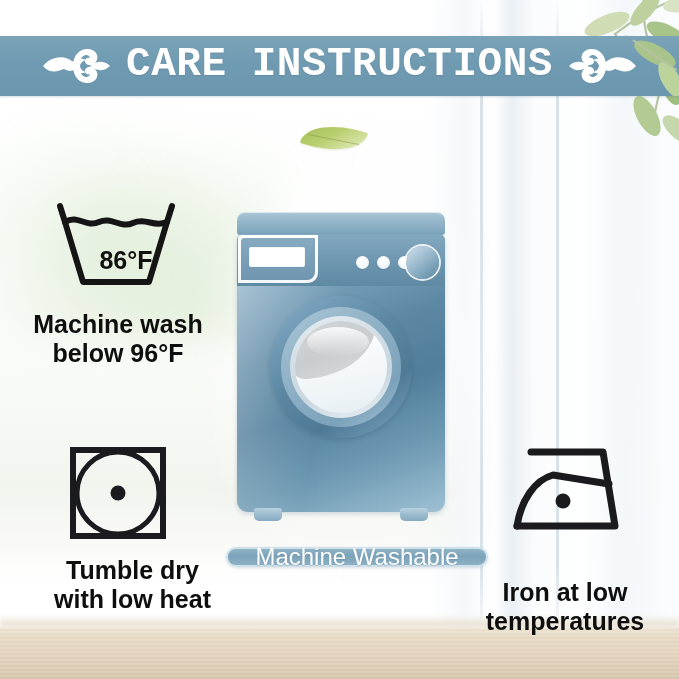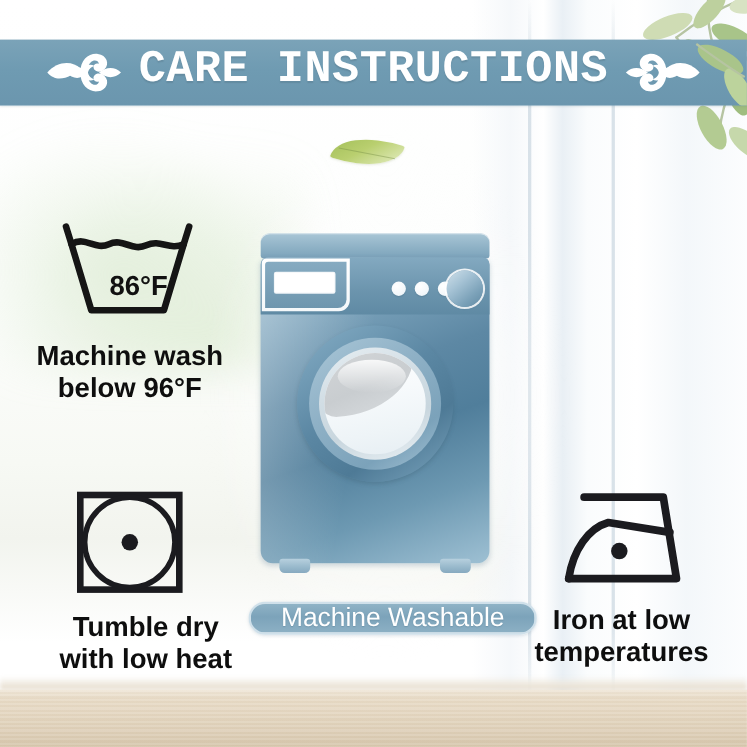--- a/index.html
+++ b/index.html
@@ -129,21 +129,21 @@
     text-align:center;
     white-space:nowrap;
     font-weight:bold;
   }
   #cell-wash{left:12px;top:196px;width:212px;}
   #cell-wash .cap{margin-top:14px;}
   #cell-bleach{right:8px;top:196px;width:212px;}
   #cell-bleach .cap{margin-top:14px;}
   #cell-dry{left:12px;top:444px;width:212px;}
   #cell-dry .cap{margin-top:14px;margin-left:29px;}
-  #cell-iron{right:8px;top:444px;width:212px;}
+  #cell-iron{right:8px;top:444px;width:212px;gap:28px;}
   #cell-iron .cap{margin-top:14px;}
   .sym-temp{
     position:absolute;left:16px;right:0;top:50px;
     text-align:center;font-size:25px;font-weight:bold;color:#111;
   }
   .sym-wrap{position:relative;}
 
   
   .machine{
     position:absolute;left:232px;top:212px;width:218px;height:312px;
@@ -226,21 +226,21 @@
   }
   .foot{
     position:absolute;top:296px;width:28px;height:13px;border-radius:3px 3px 5px 5px;
     background:linear-gradient(180deg,#b7d0de 0%,#97b8cb 60%,#86a9bf 100%);
   }
   .foot.l{left:22px;}
   .foot.r{right:22px;}
 
   
   .badge{
-    position:absolute;left:226px;top:547px;width:262px;height:30px;
+    position:absolute;left:226px;top:547px;width:262px;height:20px;
     border-radius:17px;
     background:linear-gradient(180deg,#8fb3c6 0%,#7ca3ba 45%,#8cb0c4 100%);
     border:2px solid #cfe0ea;
     display:flex;align-items:center;justify-content:center;
     box-sizing:border-box;
     box-shadow:0 1px 3px rgba(90,125,145,.22);
   }
   .badge-label{
     color:#ffffff;font-size:24px;line-height:1;white-space:nowrap;
     text-shadow:0 1px 1px rgba(70,105,125,.3);

